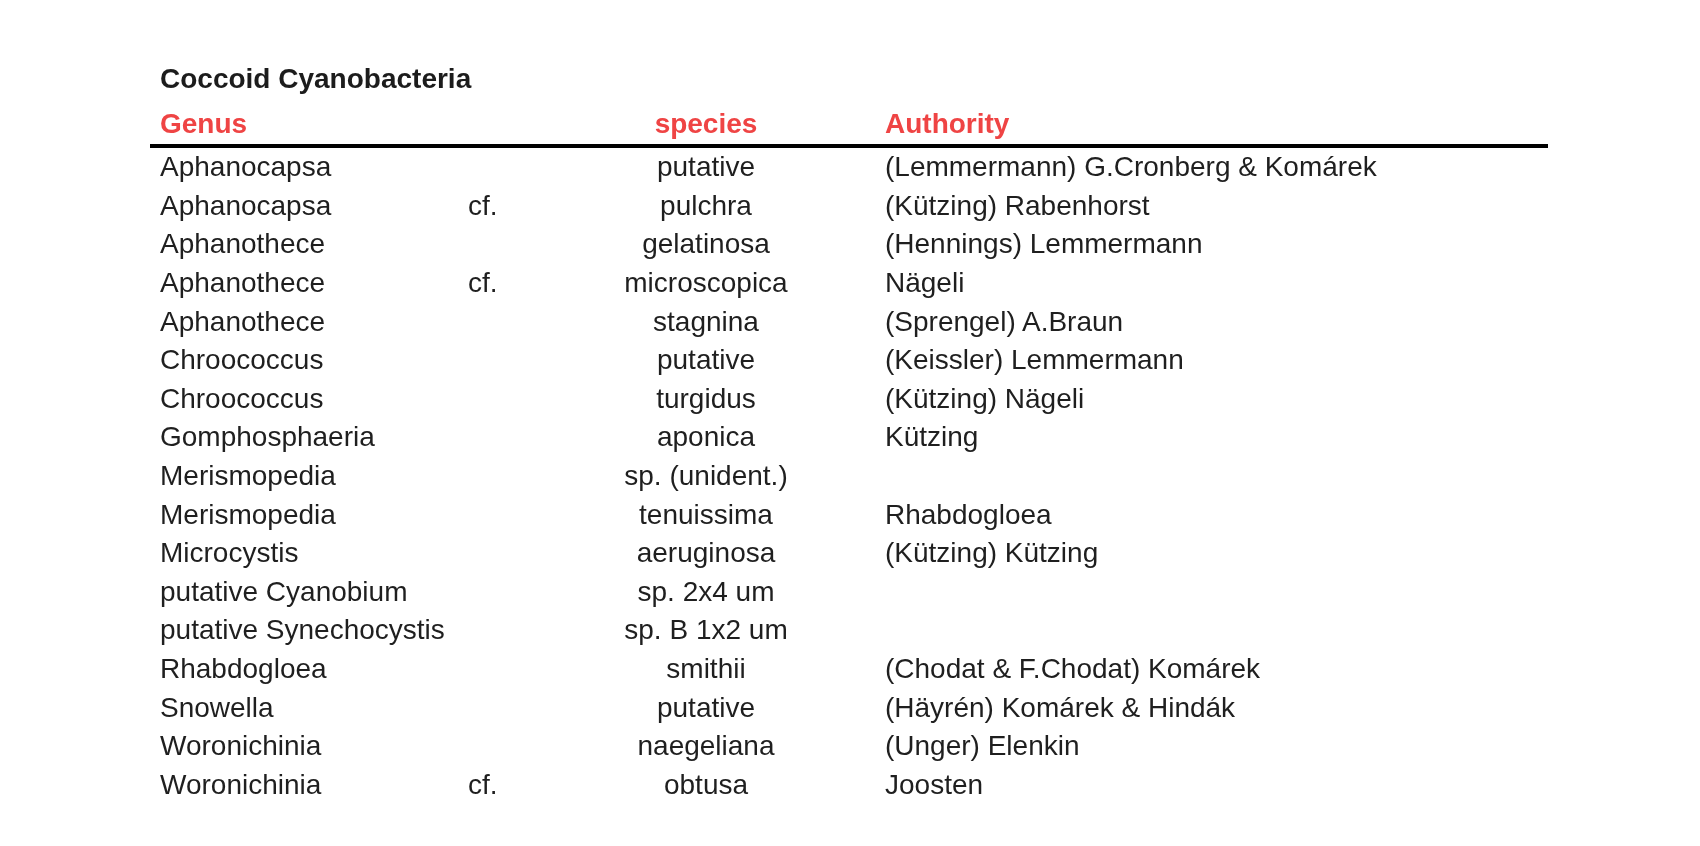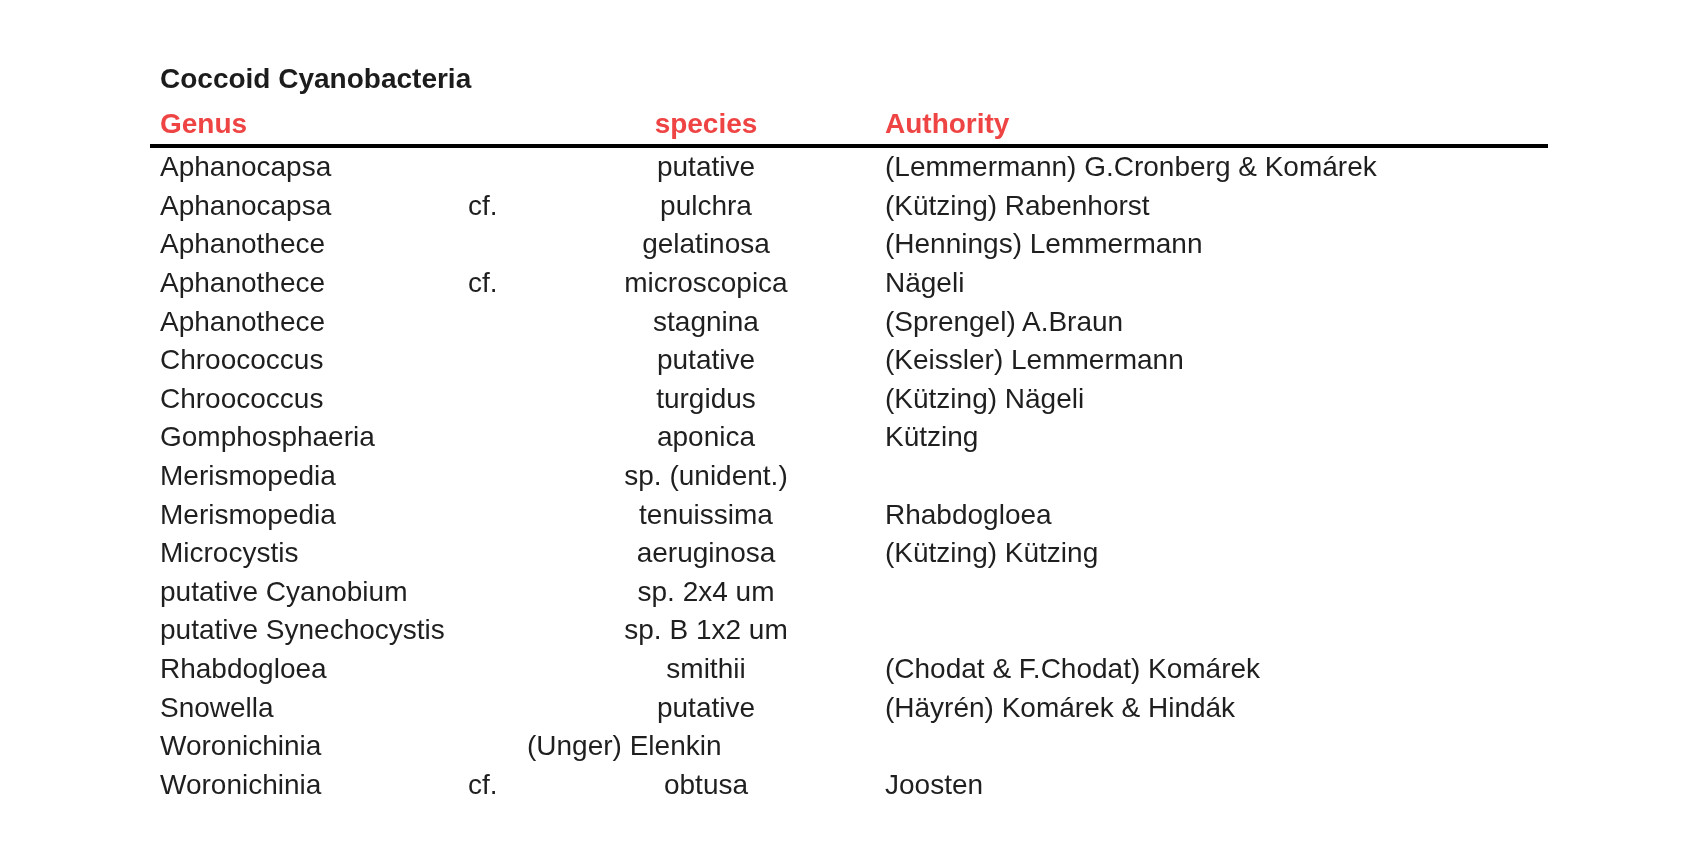--- a/index.html
+++ b/index.html
@@ -180,20 +180,21 @@
   <div class="row">
     <div class="cell genus">Snowella</div>
     <div class="cell cf"></div>
     <div class="cell species">putative</div>
     <div class="cell authority">(Häyrén) Komárek &amp; Hindák</div>
   </div>
 
   <div class="row">
     <div class="cell genus">Woronichinia</div>
     <div class="cell cf"></div>
+    <div class="cell species">naegeliana</div>
     <div class="cell authority">(Unger) Elenkin</div>
   </div>
 
   <div class="row">
     <div class="cell genus">Woronichinia</div>
     <div class="cell cf">cf.</div>
     <div class="cell species">obtusa</div>
     <div class="cell authority">Joosten</div>
   </div>
 </div>

